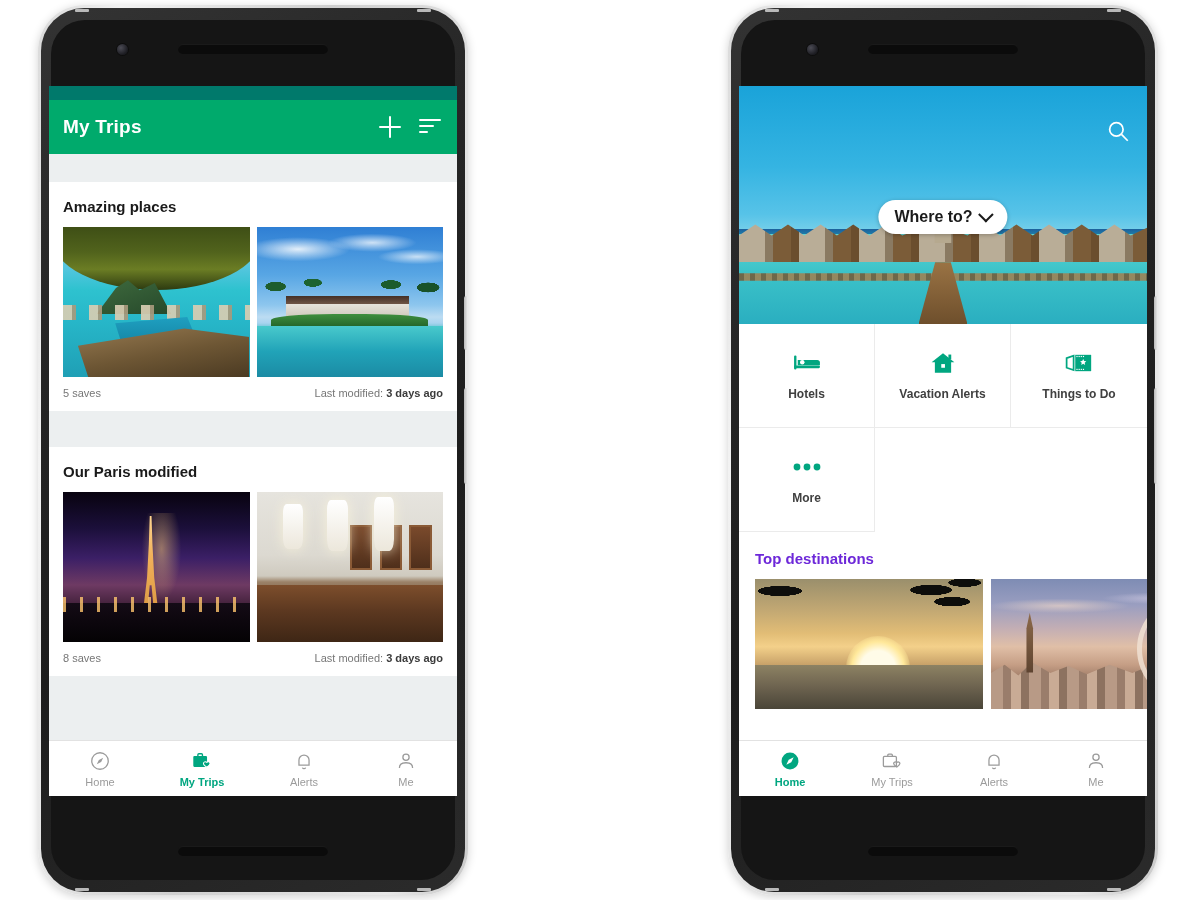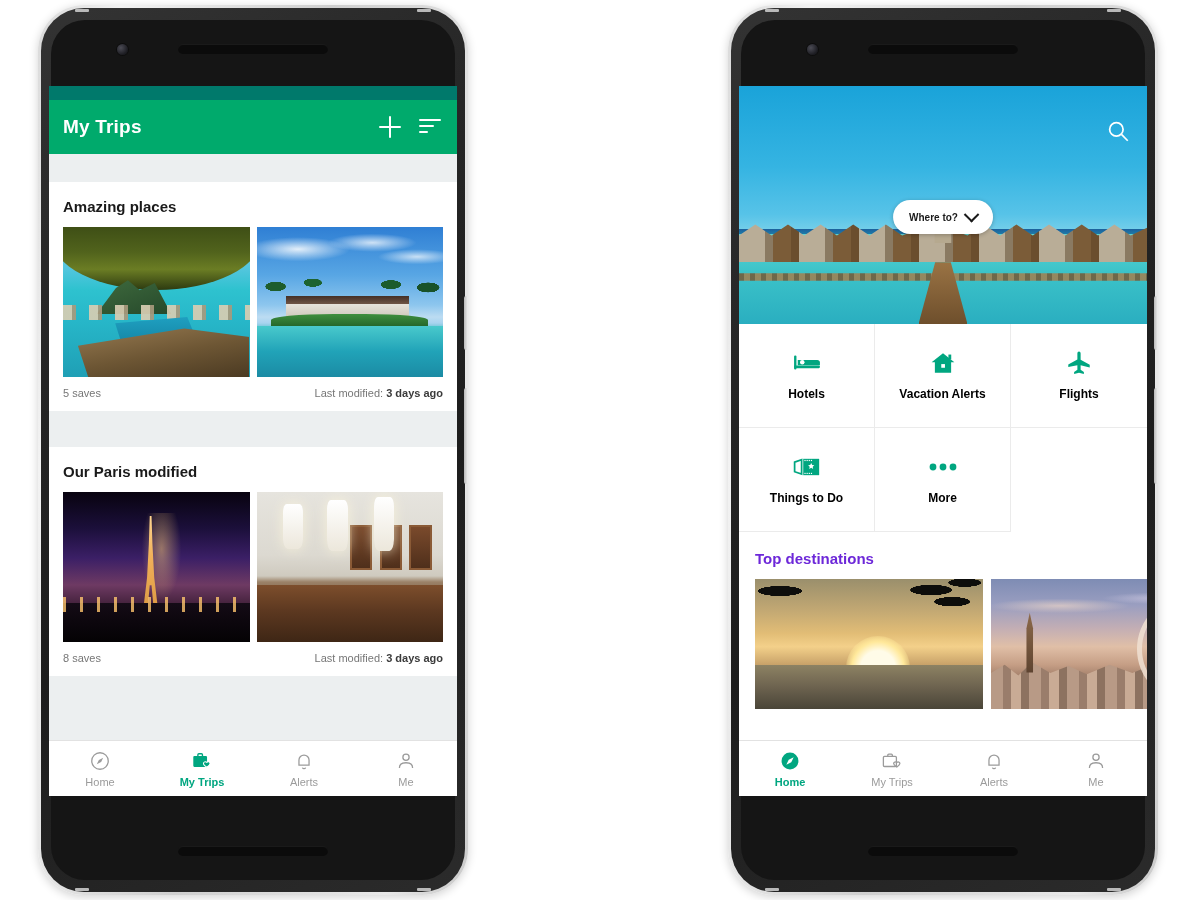--- a/index.html
+++ b/index.html
@@ -116,31 +116,31 @@
   .hero { position:relative; height: 238px; flex:none; overflow:hidden; }
   .hero-search {
     position:absolute; right: 16px; top: 32px; width: 26px; height: 26px;
   }
   .where-pill {
     position:absolute; left:50%; top: 114px; transform:translateX(-50%);
     background:#fff; border-radius: 20px; height: 34px;
     padding: 0 16px; display:flex; align-items:center; gap:8px;
     box-shadow: 0 1px 4px rgba(0,0,0,.25);
   }
-  .where-pill span { font-size: 10px; font-weight: bold; color:#1a1a1a; }
+  .where-pill span { font-size: 16px; font-weight: bold; color:#1a1a1a; }
   .chev { width:11px; height:11px; border-right:2px solid #1a1a1a; border-bottom:2px solid #1a1a1a;
           transform: rotate(45deg) translate(-2px,-2px); }
 
   .cat-grid { flex:none; display:grid; grid-template-columns: repeat(3,1fr); }
   .cat-cell {
     height: 104px; display:flex; flex-direction:column; align-items:center; justify-content:center;
     gap: 11px; border-right:1px solid #ebebeb; border-bottom:1px solid #ebebeb; background:#fff;
   }
   .cat-cell:nth-child(3n){ border-right:none; }
-  .cat-label { font-size: 12px; font-weight:bold; color:#000000; }
+  .cat-label { font-size: 12px; font-weight:bold; color:#404040; }
   .cat-icon { height: 26px; display:flex; align-items:center; }
 
   .topdest { flex:1; padding: 18px 16px 0; background:#fff; overflow:hidden; }
   .topdest-title { font-size:15px; font-weight:bold; color:#6d28d9; margin-bottom: 12px; }
   .topdest-row { display:flex; gap: 8px; height: 130px; }
   .dest { width: 228px; flex:none; overflow:hidden; position:relative; }
 
   
   .sc { position:absolute; inset:0; }
 
@@ -545,28 +545,20 @@
                 <span class="cat-icon">
                   <svg viewBox="0 0 24 22" width="26" height="24" fill="#00a680">
                     <path d="M12 2 1.5 10.4h3V20h15v-9.6h3z"></path>
                     <rect x="17" y="3.2" width="2.6" height="4.4"></rect>
                     <rect x="10.4" y="12" width="3.4" height="3.4" fill="#ffffff"></rect>
                   </svg>
                 </span>
                 <span class="cat-label">Vacation Alerts</span>
               </div>
 
-              <div class="cat-cell">
-                <span class="cat-icon">
-                  <svg viewBox="0 0 24 24" width="26" height="26" fill="#00a680">
-                    <path d="M12 1.4c.9 0 1.5.8 1.5 1.8v5.9l8.4 4.6v2.5L13.5 14v4.3l3 2v1.9L12 21l-4.5 1.2v-1.9l3-2V14l-8.4 1.8v-2.5l8.4-4.6V3.2c0-1 .6-1.8 1.5-1.8z"></path>
-                  </svg>
-                </span>
-                <span class="cat-label">Flights</span>
-              </div>
 
 
               <div class="cat-cell">
                 <span class="cat-icon">
                   <svg viewBox="0 0 26 22" width="28" height="24">
                     <path d="M1.5 6.5 8 4.2v13.4L1.5 15.4z" fill="none" stroke="#00a680" stroke-width="1.6"></path>
                     <path d="M9.5 3.4h14.8v15.2H9.5z" fill="#00a680"></path>
                     <path d="M9.5 3.4h14.8v15.2H9.5z" fill="none" stroke="#ffffff" stroke-width="0" stroke-dasharray="2 2"></path>
                     <path d="M16.9 7.2l.9 1.9 2 .3-1.5 1.4.4 2-1.8-1-1.8 1 .4-2-1.5-1.4 2-.3z" fill="#ffffff"></path>
                     <g fill="#ffffff">

